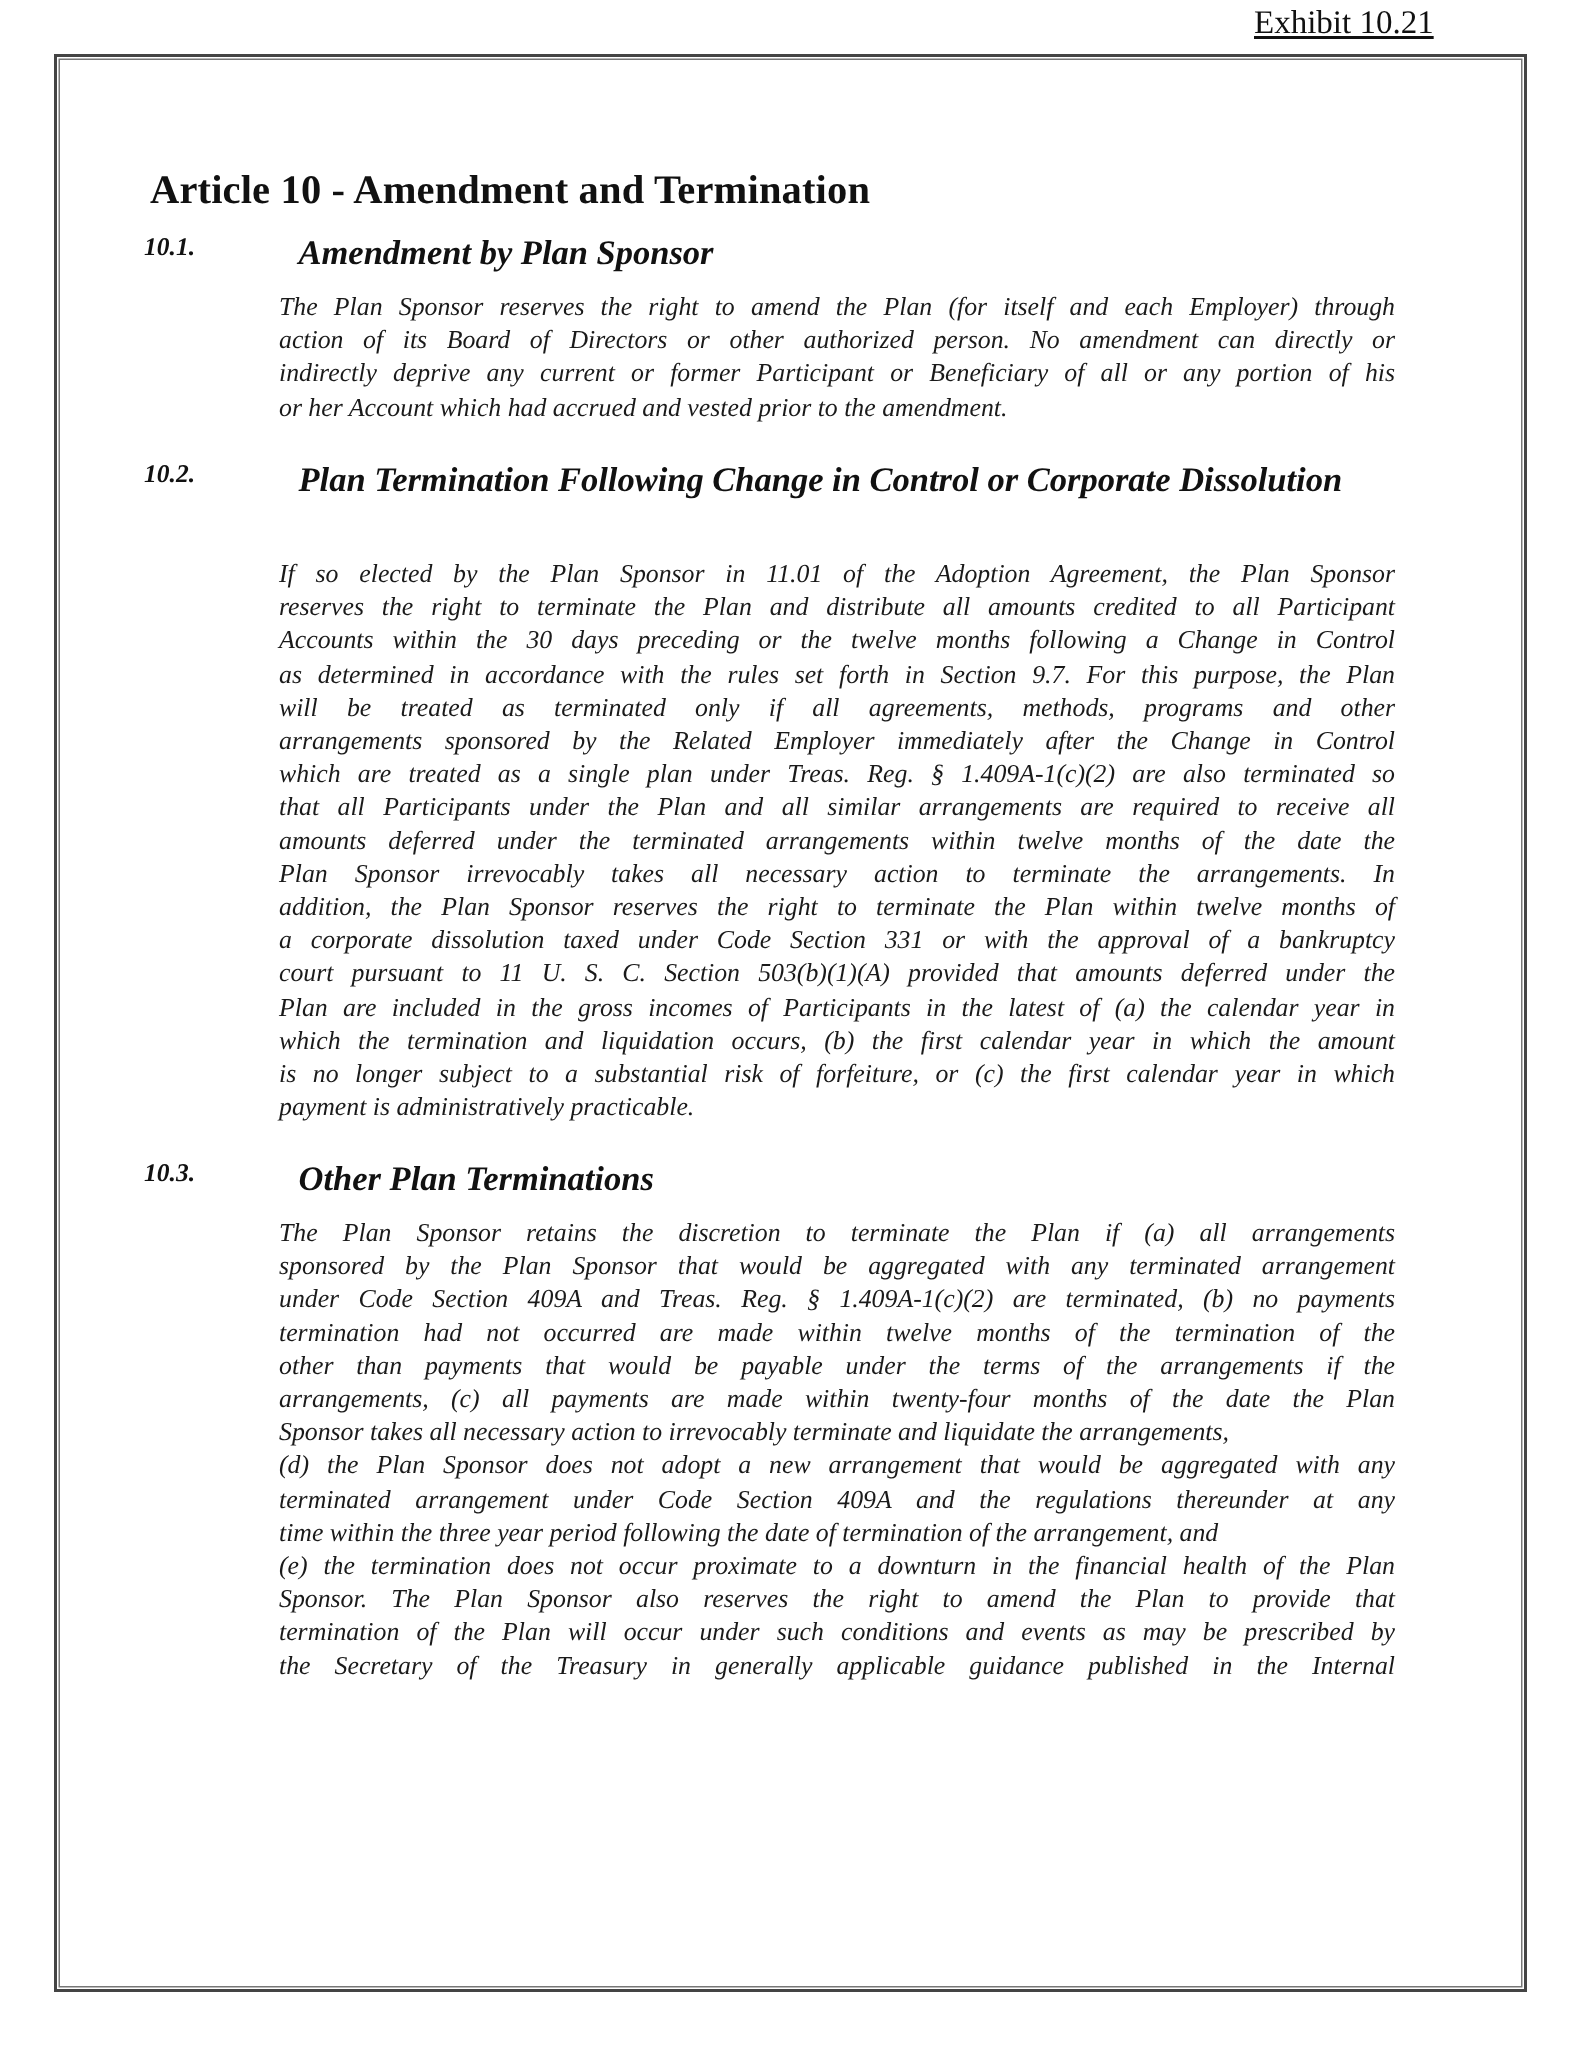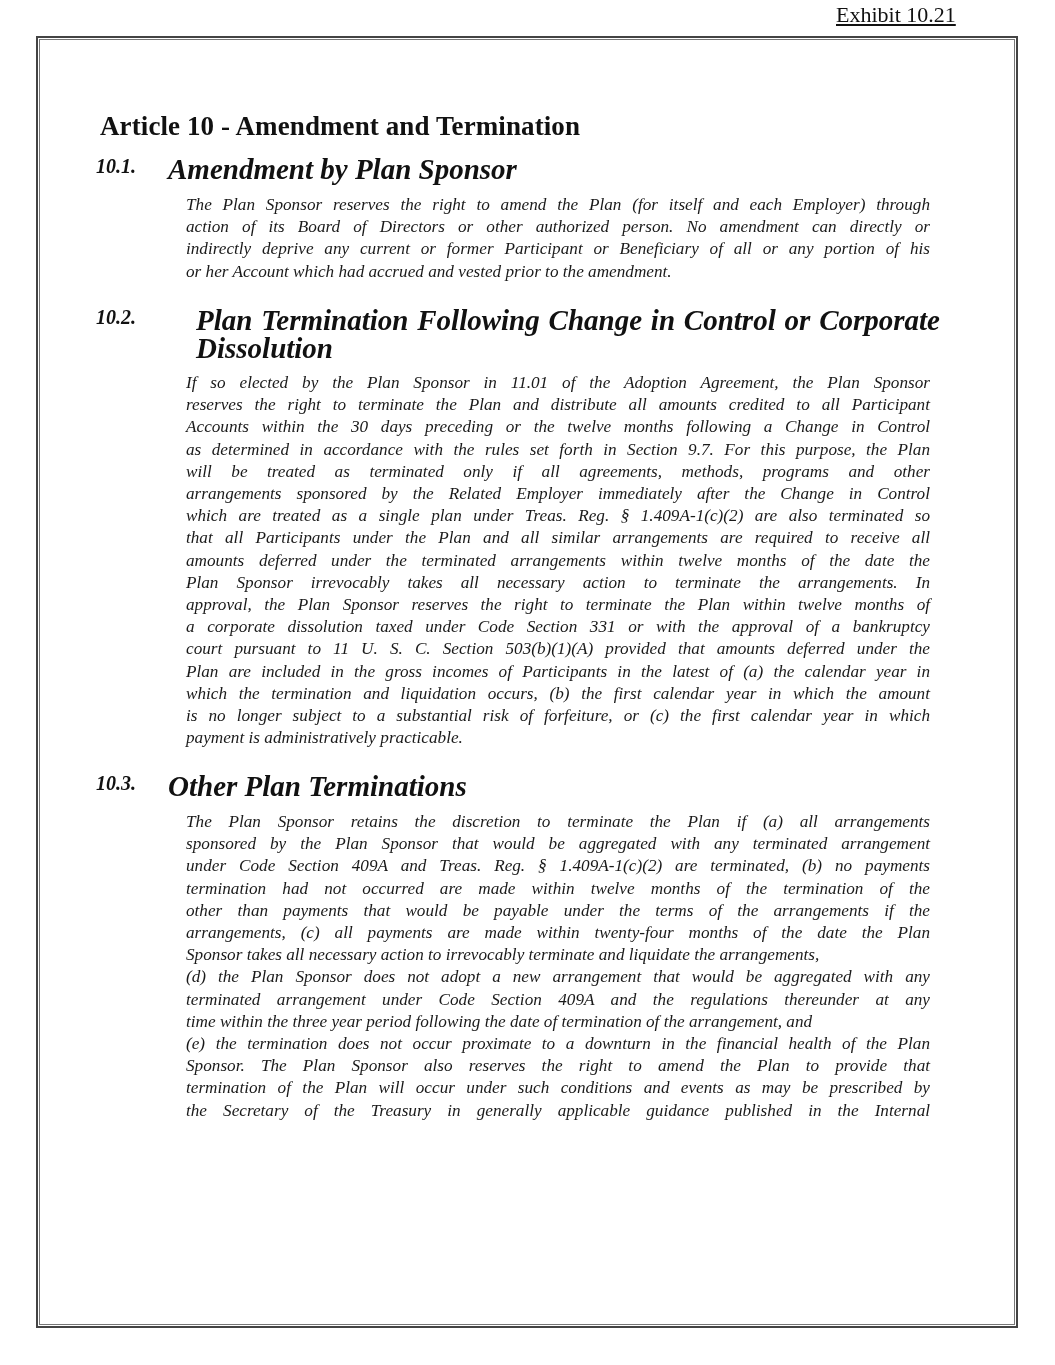--- a/index.html
+++ b/index.html
@@ -20,26 +20,26 @@
     border: 1px solid #777; box-sizing: border-box;
   }
   .article-title {
     position: absolute; left: 100px; top: 111px;
     font-family: "Liberation Serif", serif; font-weight: bold;
     font-size: 27px; color: #111; letter-spacing: 0.1px;
   }
   .sec-num {
     position: absolute; left: 96px;
     font-family: "Liberation Serif", serif; font-weight: bold; font-style: italic;
-    font-size: 20px; color: #111;
+    font-size: 17px; color: #111;
   }
   .sec-title {
-    position: absolute; left: 168px; width: 744px;
+    position: absolute; left: 199px; width: 744px;
     font-family: "Liberation Serif", serif; font-weight: bold; font-style: italic;
-    font-size: 29px; color: #111; line-height: 28px;
+    font-size: 23px; color: #111; line-height: 28px;
     text-align: justify; text-align-last: left;
   }
   .para {
     position: absolute; left: 186px; width: 744px;
     font-family: "Liberation Serif", serif; font-size: 17.2px;
     line-height: 22.2px; color: #1a1a1a;
     text-align: justify;
   }
   .para span.line { display: block; text-align: justify; text-align-last: justify; white-space: nowrap; font-style: italic; }
   .para span.line.last { text-align-last: left; }
@@ -57,33 +57,33 @@
 <div class="sec-num" style="top:155px;">10.1.</div>
 <div class="sec-title" style="top:155px;">Amendment by Plan Sponsor</div>
 <div class="para" style="top:194px;">
   <span class="line">The Plan Sponsor reserves the right to amend the Plan (for itself and each Employer) through</span>
   <span class="line">action of its Board of Directors or other authorized person.  No amendment can directly or</span>
   <span class="line">indirectly deprive any current or former Participant or Beneficiary of all or any portion of his</span>
   <span class="line last">or her Account which had accrued and vested prior to the amendment.</span>
 </div>
 
 <div class="sec-num" style="top:306px;">10.2.</div>
-<div class="sec-title" style="top:306px;margin-left:28px;">Plan Termination Following Change in Control or Corporate Dissolution</div>
+<div class="sec-title" style="top:306px;">Plan Termination Following Change in Control or Corporate Dissolution</div>
 <div class="para" style="top:372px;">
   <span class="line">If so elected by the Plan Sponsor in 11.01 of the Adoption Agreement, the Plan Sponsor</span>
   <span class="line">reserves the right to terminate the Plan and distribute all amounts credited to all Participant</span>
   <span class="line">Accounts within the 30 days preceding or the twelve months following a Change in Control</span>
   <span class="line">as determined in accordance with the rules set forth in Section 9.7.  For this purpose, the Plan</span>
   <span class="line">will be treated as terminated only if all agreements, methods, programs and other</span>
   <span class="line">arrangements sponsored by the Related Employer immediately after the Change in Control</span>
   <span class="line">which are treated as a single plan under Treas. Reg. § 1.409A-1(c)(2) are also terminated so</span>
   <span class="line">that all Participants under the Plan and all similar arrangements are required to receive all</span>
   <span class="line">amounts deferred under the terminated arrangements within twelve months of the date the</span>
   <span class="line">Plan Sponsor irrevocably takes all necessary action to terminate the arrangements.  In</span>
-  <span class="line">approval, the Plan Sponsor reserves the right to terminate the Plan within twelve months of</span>
+  <span class="line">addition, the Plan Sponsor reserves the right to terminate the Plan within twelve months of</span>
   <span class="line">a corporate dissolution taxed under Code Section 331 or with the approval of a bankruptcy</span>
   <span class="line">court pursuant to 11 U. S. C. Section 503(b)(1)(A) provided that amounts deferred under the</span>
   <span class="line">Plan are included in the gross incomes of Participants in the latest of (a) the calendar year in</span>
   <span class="line">which the termination and liquidation occurs, (b) the first calendar year in which the amount</span>
   <span class="line">is no longer subject to a substantial risk of forfeiture, or (c) the first calendar year in which</span>
   <span class="line last">payment is administratively practicable.</span>
 </div>
 
 <div class="sec-num" style="top:772px;font-style:italic;">10.3.</div>
 <div class="sec-title" style="top:772px;">Other Plan Terminations</div>

